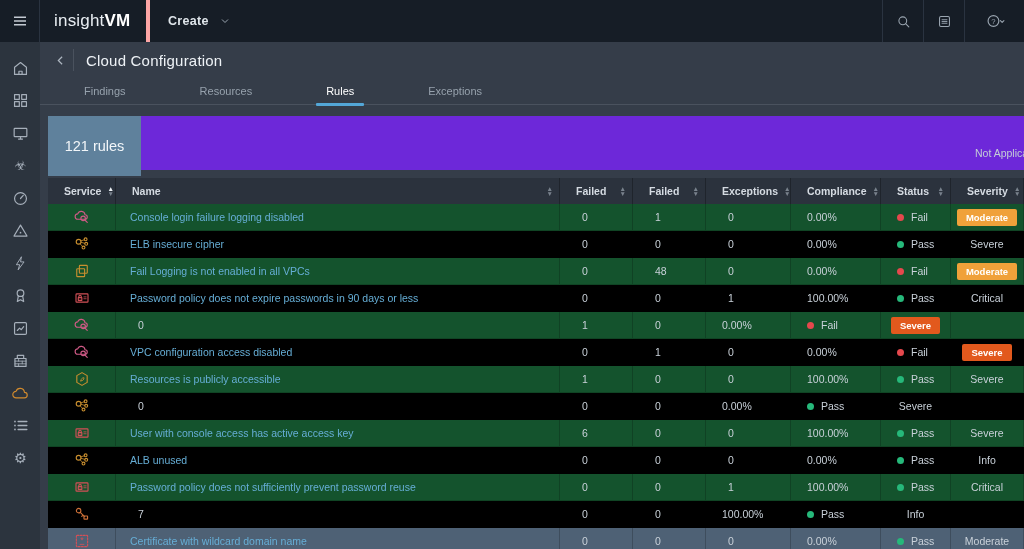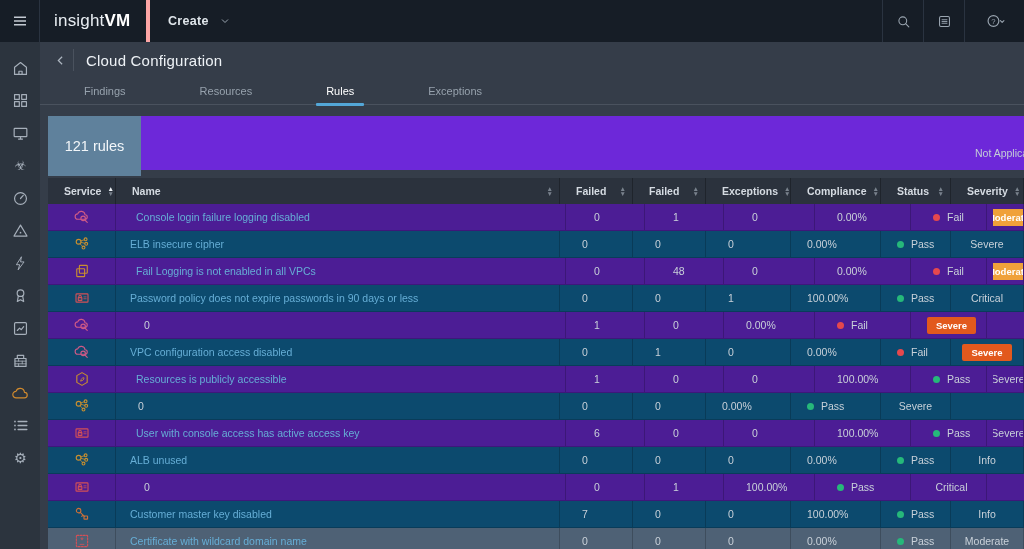--- a/index.html
+++ b/index.html
@@ -58,22 +58,22 @@
   .thead { height:26px; background:#2b323d; }
   .th { display:flex; align-items:center; justify-content:space-between; padding:0 6px 0 16px;
         font-size:10.5px; font-weight:700; color:#d5dbe2; border-right:1px solid rgba(0,0,0,.28);
         cursor:pointer; overflow:hidden; white-space:nowrap; }
   .th:first-child { padding-left:16px; }
   .sorts { display:flex; flex-direction:column; line-height:5px; font-size:6.5px; color:#79828d;
            margin-left:6px; }
   .sorts .on { color:#eef2f6; }
 
   .tr { height:27px; border-bottom:1px solid rgba(0,0,0,.18); }
-  .tr.alt  { background:#4c1d95;gap:6px; }
-  .tr.base { background:#0c4a6e; }
+  .tr.alt  { background:#14532d; }
+  .tr.base { background:#000000; }
   .tr.hl   { background:#4e6175; }
   .td { display:flex; align-items:center; font-size:10.5px; color:#c9d1d9;
         border-right:1px solid rgba(0,0,0,.20); padding-left:22px; overflow:hidden; white-space:nowrap; }
   .td.svc { justify-content:center; padding-left:0; }
   .td.name { padding-left:14px; }
   .td.name a { color:#66aed6; text-decoration:none; font-size:10.5px; }
   .td.comp { padding-left:16px; }
   .td.stat { padding-left:16px; gap:7px; }
   .td.sev { justify-content:center; padding-left:0; }
   .dot { width:7px; height:7px; border-radius:50%; flex-shrink:0; }
@@ -590,20 +590,23 @@
     <div class="td svc">
               <span class="icon" style="color:#d25057">
                 <svg width="18" height="18" viewBox="0 0 24 24" fill="none" stroke="currentColor" stroke-width="1.5" stroke-linecap="round" stroke-linejoin="round">
                   <rect x="4" y="6.5" width="16" height="11" rx="1"></rect>
                   <path d="M7.8 11.5v-1.5a1.6 1.6 0 0 1 3.2 0v1.5"></path>
                   <rect x="7" y="11.5" width="4.8" height="3.6"></rect>
                   <path d="M14.5 10.5h3M14.5 13h3" stroke-width="1.1"></path>
                 </svg>
               </span>
             </div>
+    <div class="td name">
+              <a href="#">Password policy does not sufficiently prevent password reuse</a>
+            </div>
     <div class="td">0</div>
     <div class="td">0</div>
     <div class="td">1</div>
     <div class="td comp">100.00%</div>
     <div class="td stat">
               <span class="dot" style="background:#26b87a"></span>
               <span>Pass</span>
             </div>
     <div class="td sev">
               <span>Critical</span>
@@ -612,23 +615,20 @@
           <div class="grid tr base">
     <div class="td svc">
               <span class="icon" style="color:#cc7038">
                 <svg width="18" height="18" viewBox="0 0 24 24" fill="none" stroke="currentColor" stroke-width="1.5" stroke-linecap="round" stroke-linejoin="round">
                   <circle cx="7.5" cy="7.5" r="3"></circle>
                   <path d="M9.7 9.7L15.5 15.5M13.4 13.4l-1.7 1.9"></path>
                   <rect x="14.6" y="14.6" width="4.8" height="4.2" rx=".6"></rect>
                 </svg>
               </span>
             </div>
-    <div class="td name">
-              <a href="#">Customer master key disabled</a>
-            </div>
     <div class="td">7</div>
     <div class="td">0</div>
     <div class="td">0</div>
     <div class="td comp">100.00%</div>
     <div class="td stat">
               <span class="dot" style="background:#26b87a"></span>
               <span>Pass</span>
             </div>
     <div class="td sev">
               <span>Info</span>

